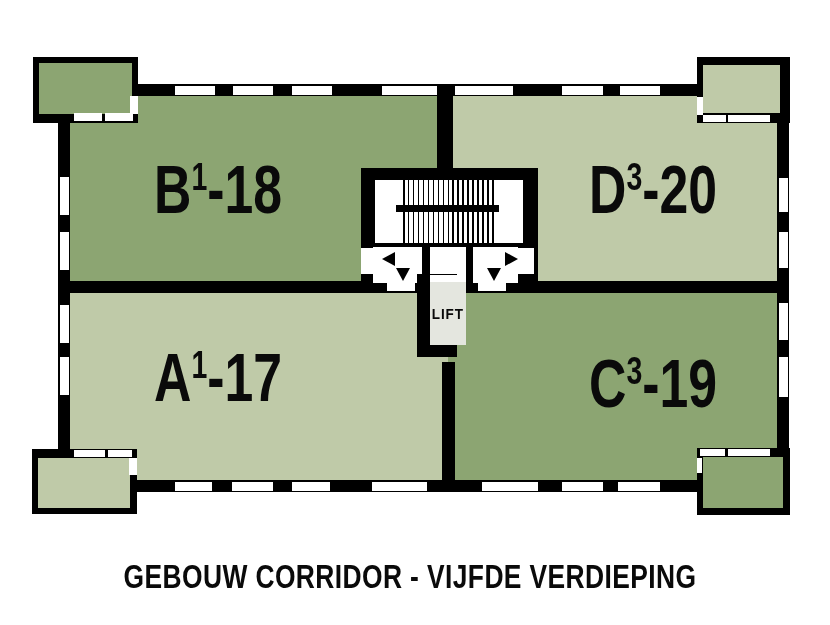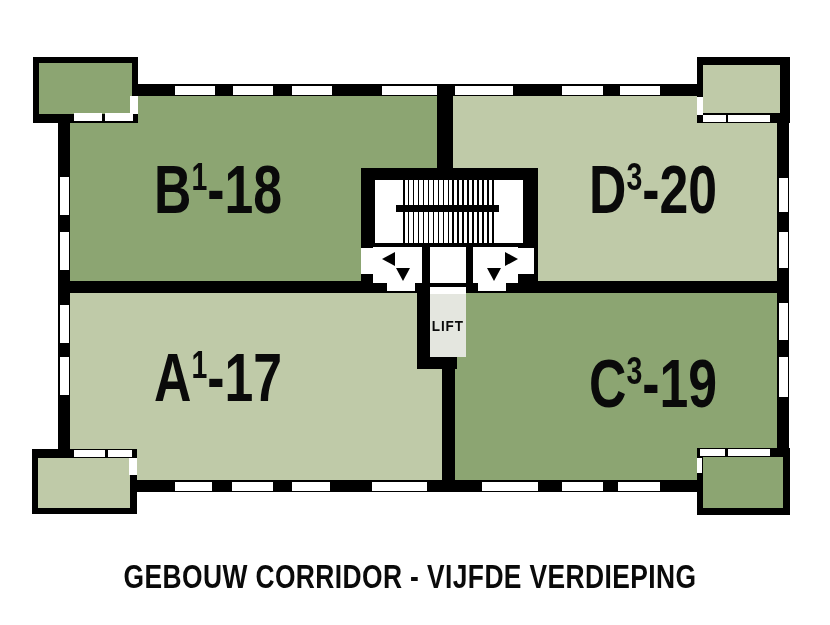--- a/index.html
+++ b/index.html
@@ -83,21 +83,21 @@
     <div class="white" style="left:0px;top:80px;width:14px;height:26px"></div>
     <div class="white" style="left:157px;top:80px;width:16px;height:26px"></div>
     <div class="white" style="left:26px;top:115px;width:28px;height:8px"></div>
     <div class="white" style="left:117px;top:115px;width:28px;height:8px"></div>
     <div class="tri tri-left" style="left:21px;top:84px"></div>
     <div class="tri tri-down" style="left:35px;top:100px"></div>
     <div class="tri tri-down" style="left:126px;top:100px"></div>
     <div class="tri tri-right" style="left:144px;top:84px"></div>
   </div>
 
-  <div class="sgroup" style="left:417px;top:286px;width:40px;height:83px">
+  <div class="sgroup" style="left:417px;top:274px;width:40px;height:83px">
     <div class="white" style="left:13px;top:1px;width:36px;height:7px"></div>
     <div class="lift-cab" style="left: 13px; top: 8px; width: 36px; height: 63px; background-color: rgb(228, 230, 223);">
       <span class="lift-label">LIFT</span>
     </div>
   </div>
 
   <div class="balcony" style="left:33px;top:57px;width:105px;height:66px">
     <div style="left: 6px; top: 6px; width: 93px; height: 51px; background-color: rgb(140, 165, 114);"></div>
     <div class="white" style="left:41px;top:56px;width:28px;height:8px"></div>
     <div class="white" style="left:72px;top:56px;width:28px;height:8px"></div>

